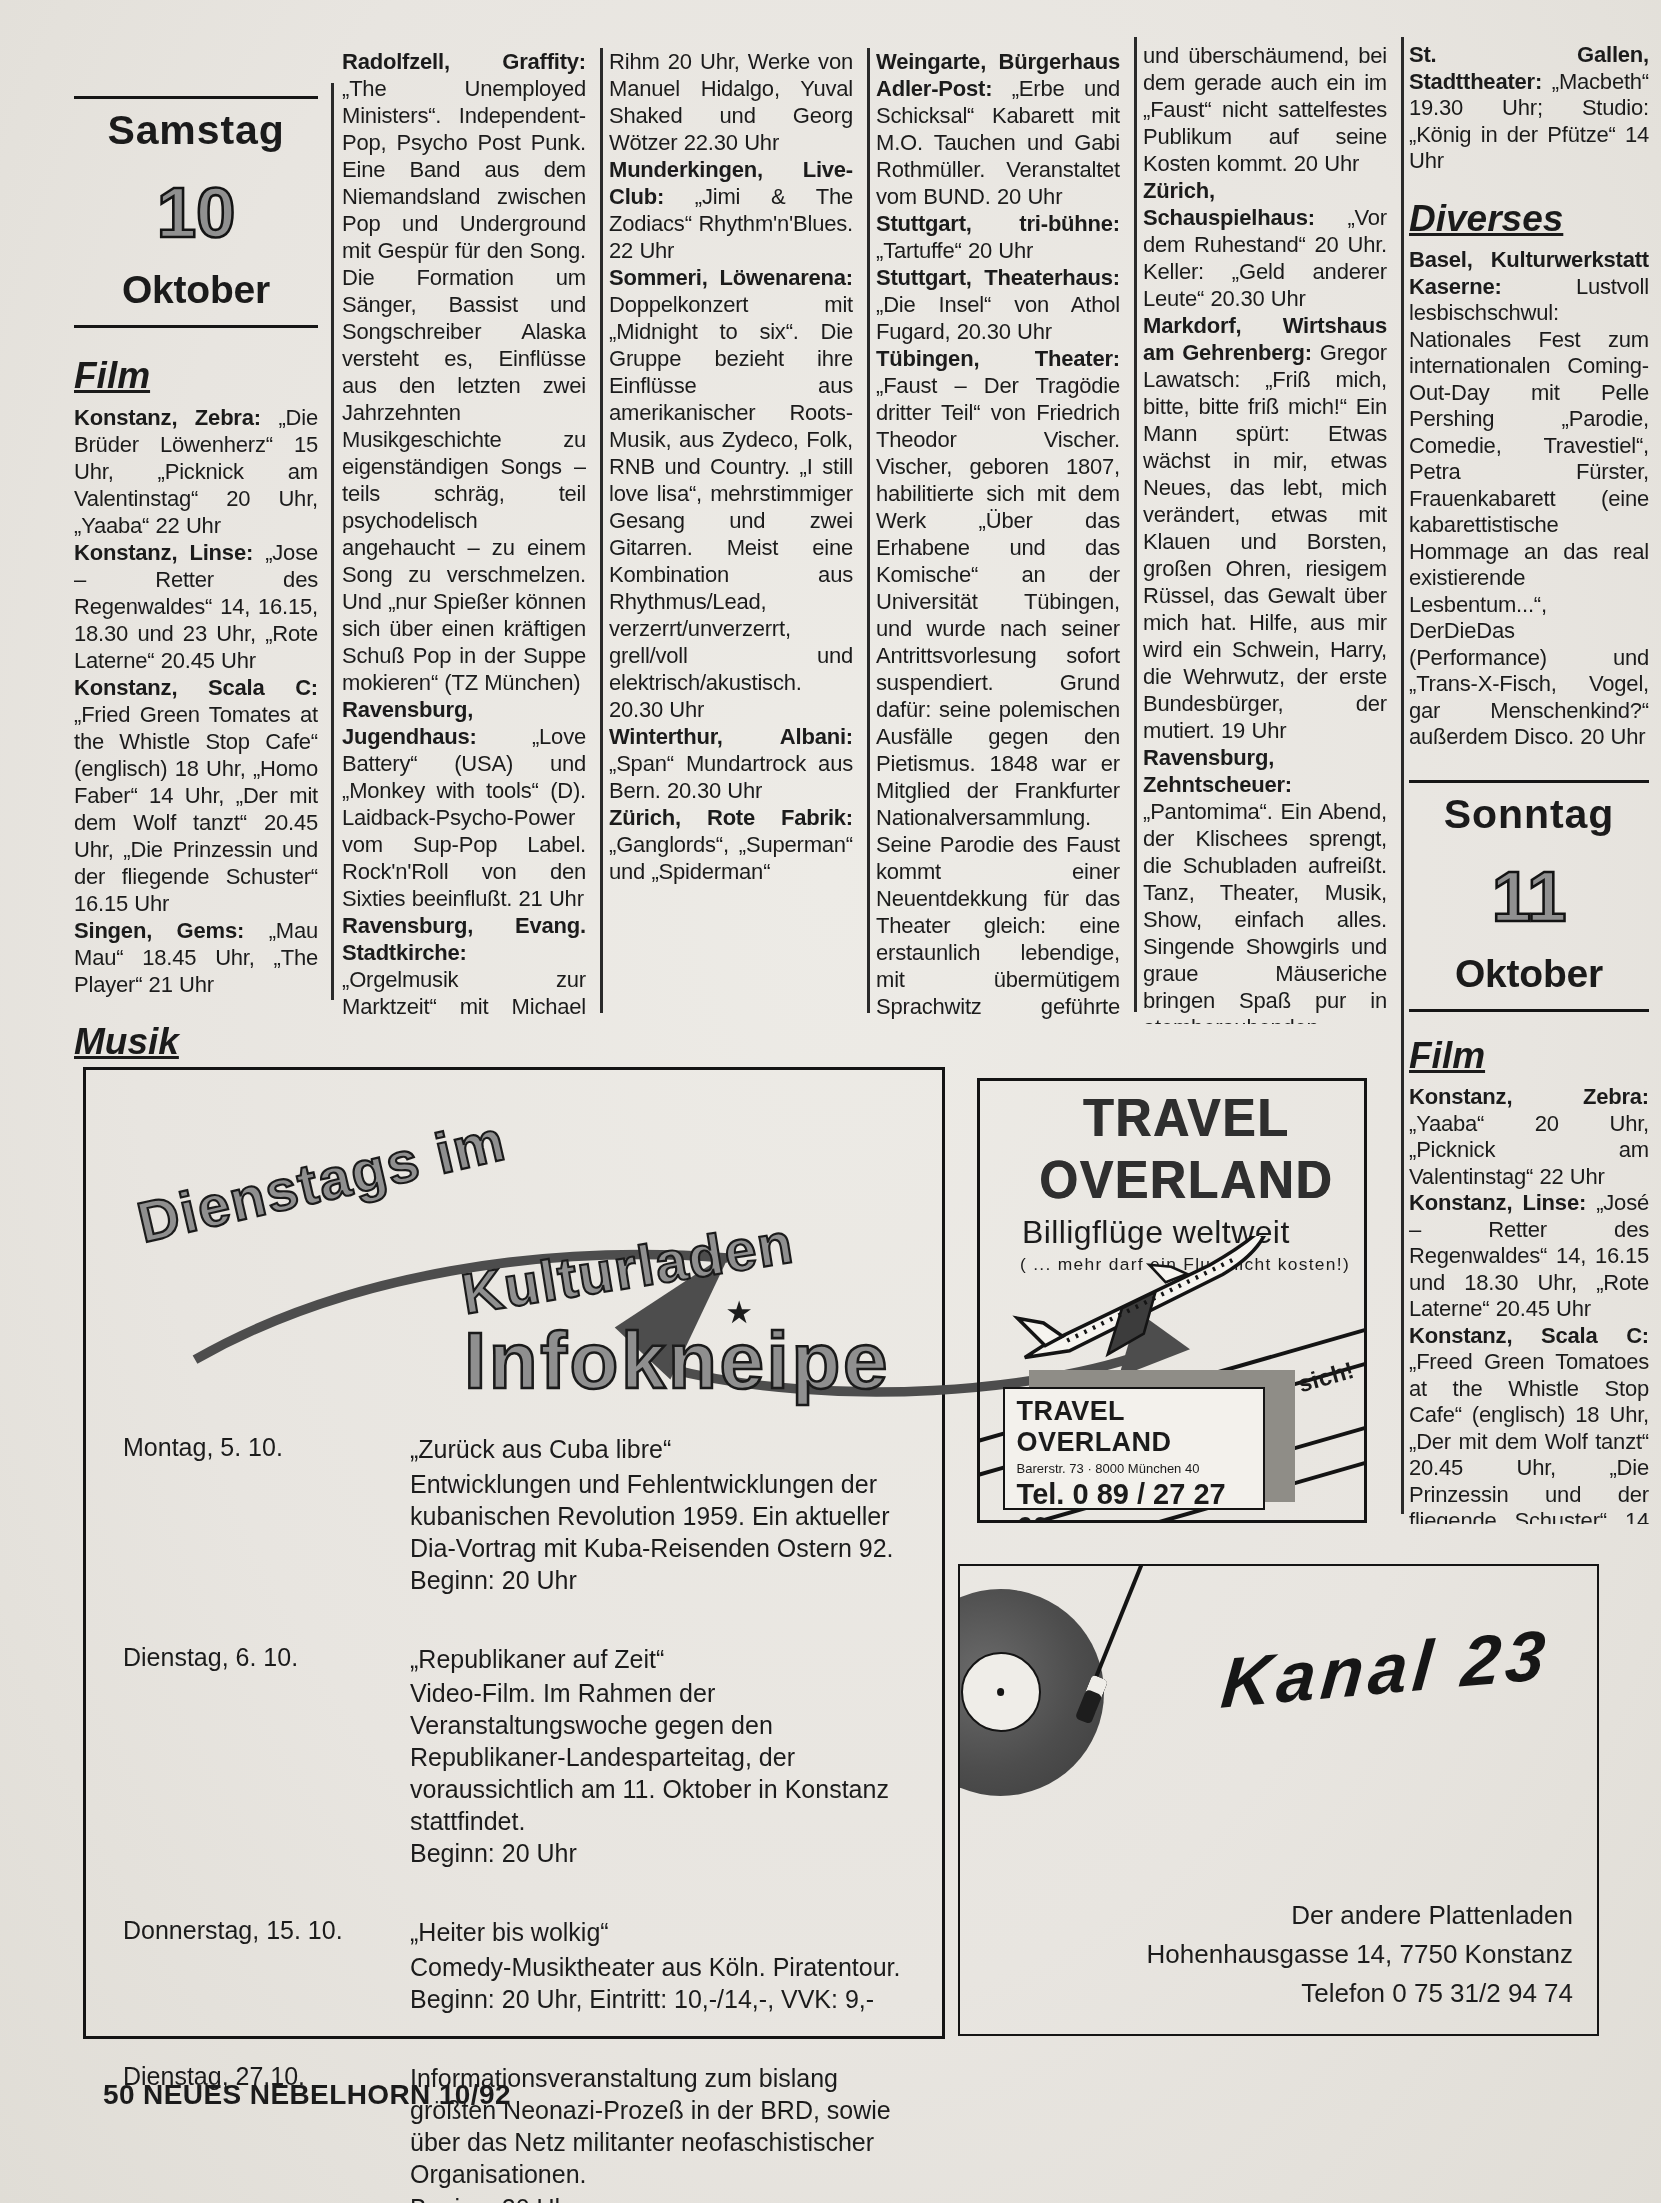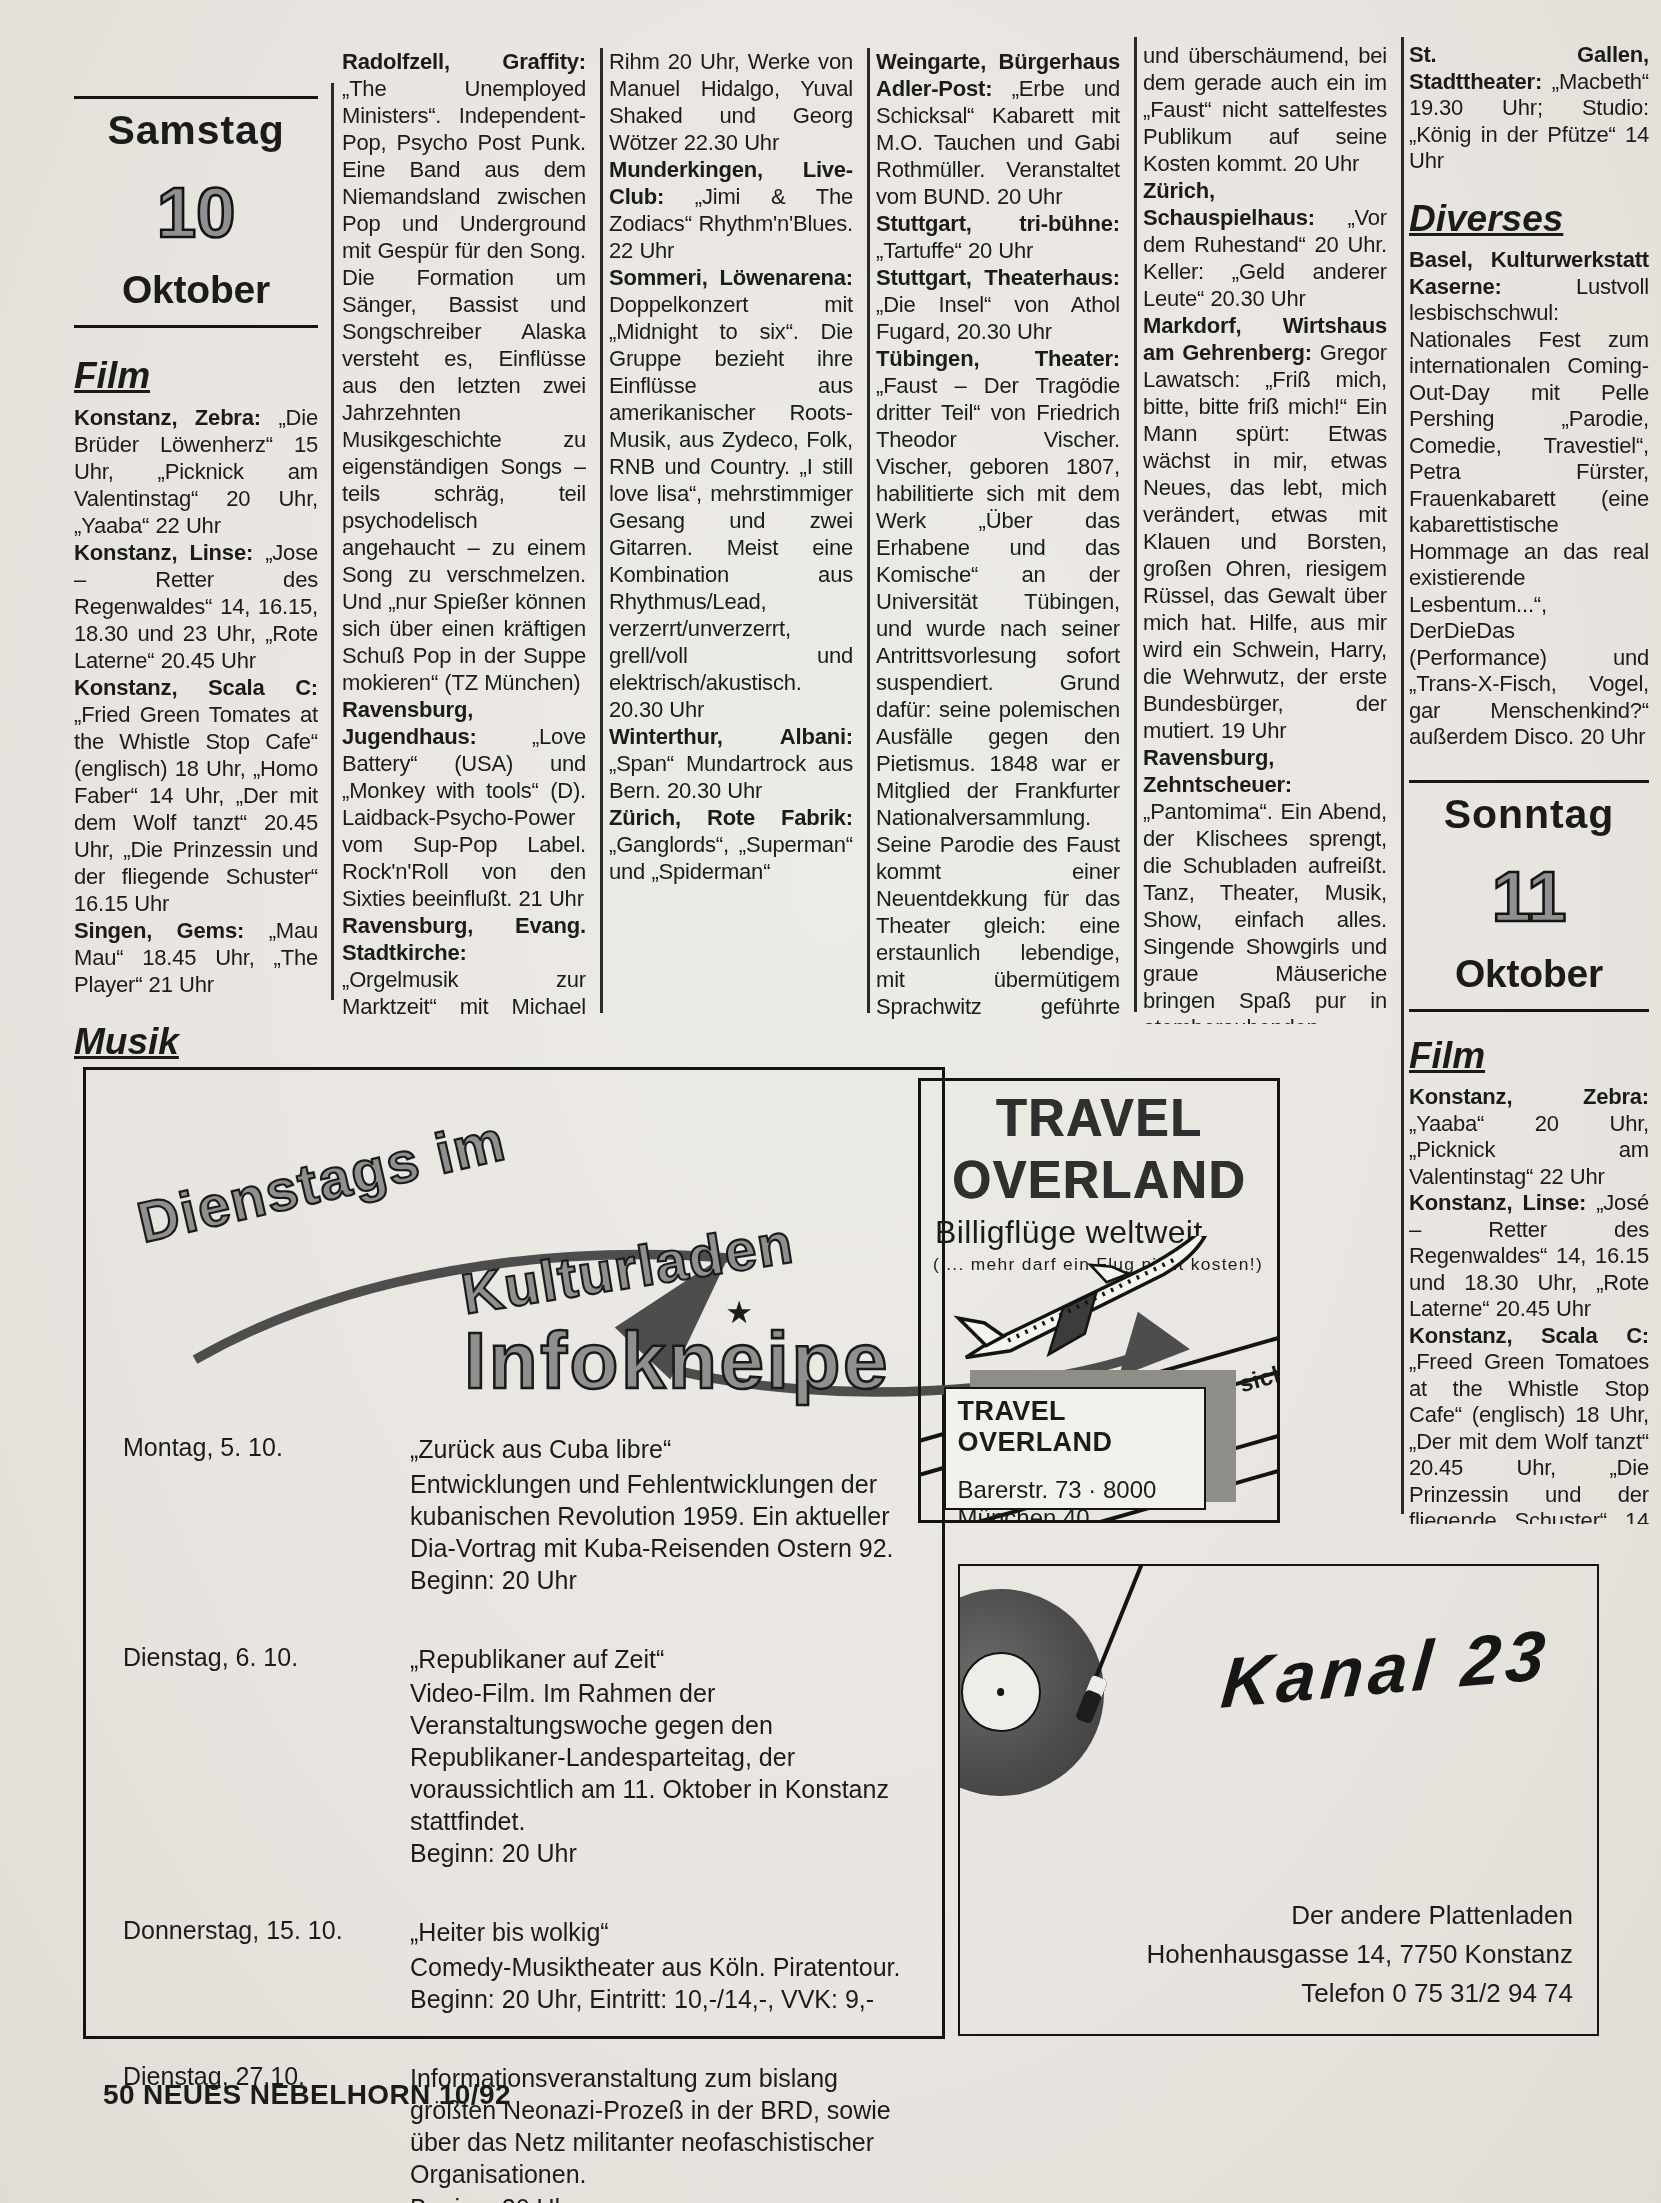--- a/index.html
+++ b/index.html
@@ -43,36 +43,36 @@
     font-weight:bold;font-size:80px;letter-spacing:2.6px;
     color:#8f8f8f;-webkit-text-stroke:2.6px #1b1b1b;}
   .ik-star{position:absolute;right:189px;top:224px;font-size:31px;color:#1b1b1b;-webkit-text-stroke:0;}
   .ik-arrow{position:absolute;left:96px;top:120px;width:1008px;height:235px;}
   .ik-rows{position:absolute;left:37px;right:29.5px;top:363px;}
   .irow{display:flex;margin-bottom:47px;}
   .idate{width:287px;flex:none;font-size:25px;}
   .idesc{flex:1;font-size:25px;line-height:32px;}
   .ititle{margin-bottom:2.6px;}
   
-  .travel{position:absolute;left:918px;top:1078px;width:356px;height:439px;
-    border:3.5px solid #141414;overflow:hidden;}
+  .travel{position:absolute;left:977px;top:1078px;width:356px;height:439px;
+    border:3.5px solid #141414;overflow:hidden;padding-left:28px;}
   .t-brand{margin:12px 0 0;text-align:center;font-weight:900;font-size:50px;line-height:50px;
     letter-spacing:1.7px;color:#2f2f2f;transform:scaleY(1.08);
     text-shadow:0.9px 0 0 #2f2f2f;}
   .t-tag{text-align:left;margin:8.7px 0 0 14px;font-size:32px;font-weight:500;letter-spacing:0.4px;}
   .t-note{margin:3.5px 0 0 12px;font-size:17.4px;letter-spacing:1.3px;}
   .t-plane{position:absolute;left:19px;top:155px;width:287px;height:130px;}
   .t-stripe{position:absolute;left:-52px;width:539px;height:3.5px;background:#141414;transform:rotate(-16deg);}
   .t-banner{position:absolute;left:83px;top:316px;transform:rotate(-16deg);
     font-weight:800;font-size:23.5px;letter-spacing:0.4px;white-space:nowrap;}
   .t-shadow{position:absolute;left:49px;top:289px;width:266px;height:132px;background:#8f8d87;}
   .t-box{position:absolute;left:22.6px;top:306px;width:262px;height:123px;background:#f3f1ec;
     border:2.6px solid #141414;padding:7px 0 0 12px;box-sizing:border-box;text-align:left;}
   .t-box-title{font-size:27px;font-weight:bold;letter-spacing:0.4px;}
-  .t-box-addr{font-size:24px;margin-top:18px;}
+  .t-box-addr{font-size:13px;margin-top:3px;}
   .t-box-tel{font-size:29px;font-weight:bold;margin-top:1.7px;}
   
   .kanal{position:absolute;left:958px;top:1564px;width:637px;height:468px;
     border:2.6px solid #141414;overflow:hidden;}
   .record{position:absolute;left:-63px;top:22.6px;width:207px;height:207px;border-radius:50%;
     background:radial-gradient(circle at 42% 42%, #6b6b6b 0%, #4d4d4d 55%, #3c3c3c 100%);}
   .record-label{position:absolute;left:50%;top:50%;transform:translate(-50%,-50%);
     width:76px;height:76px;border-radius:50%;background:#efede8;border:2.6px solid #141414;}
   .record-hole{position:absolute;left:50%;top:50%;transform:translate(-50%,-50%);
     width:7.8px;height:7.8px;border-radius:50%;background:#141414;}

